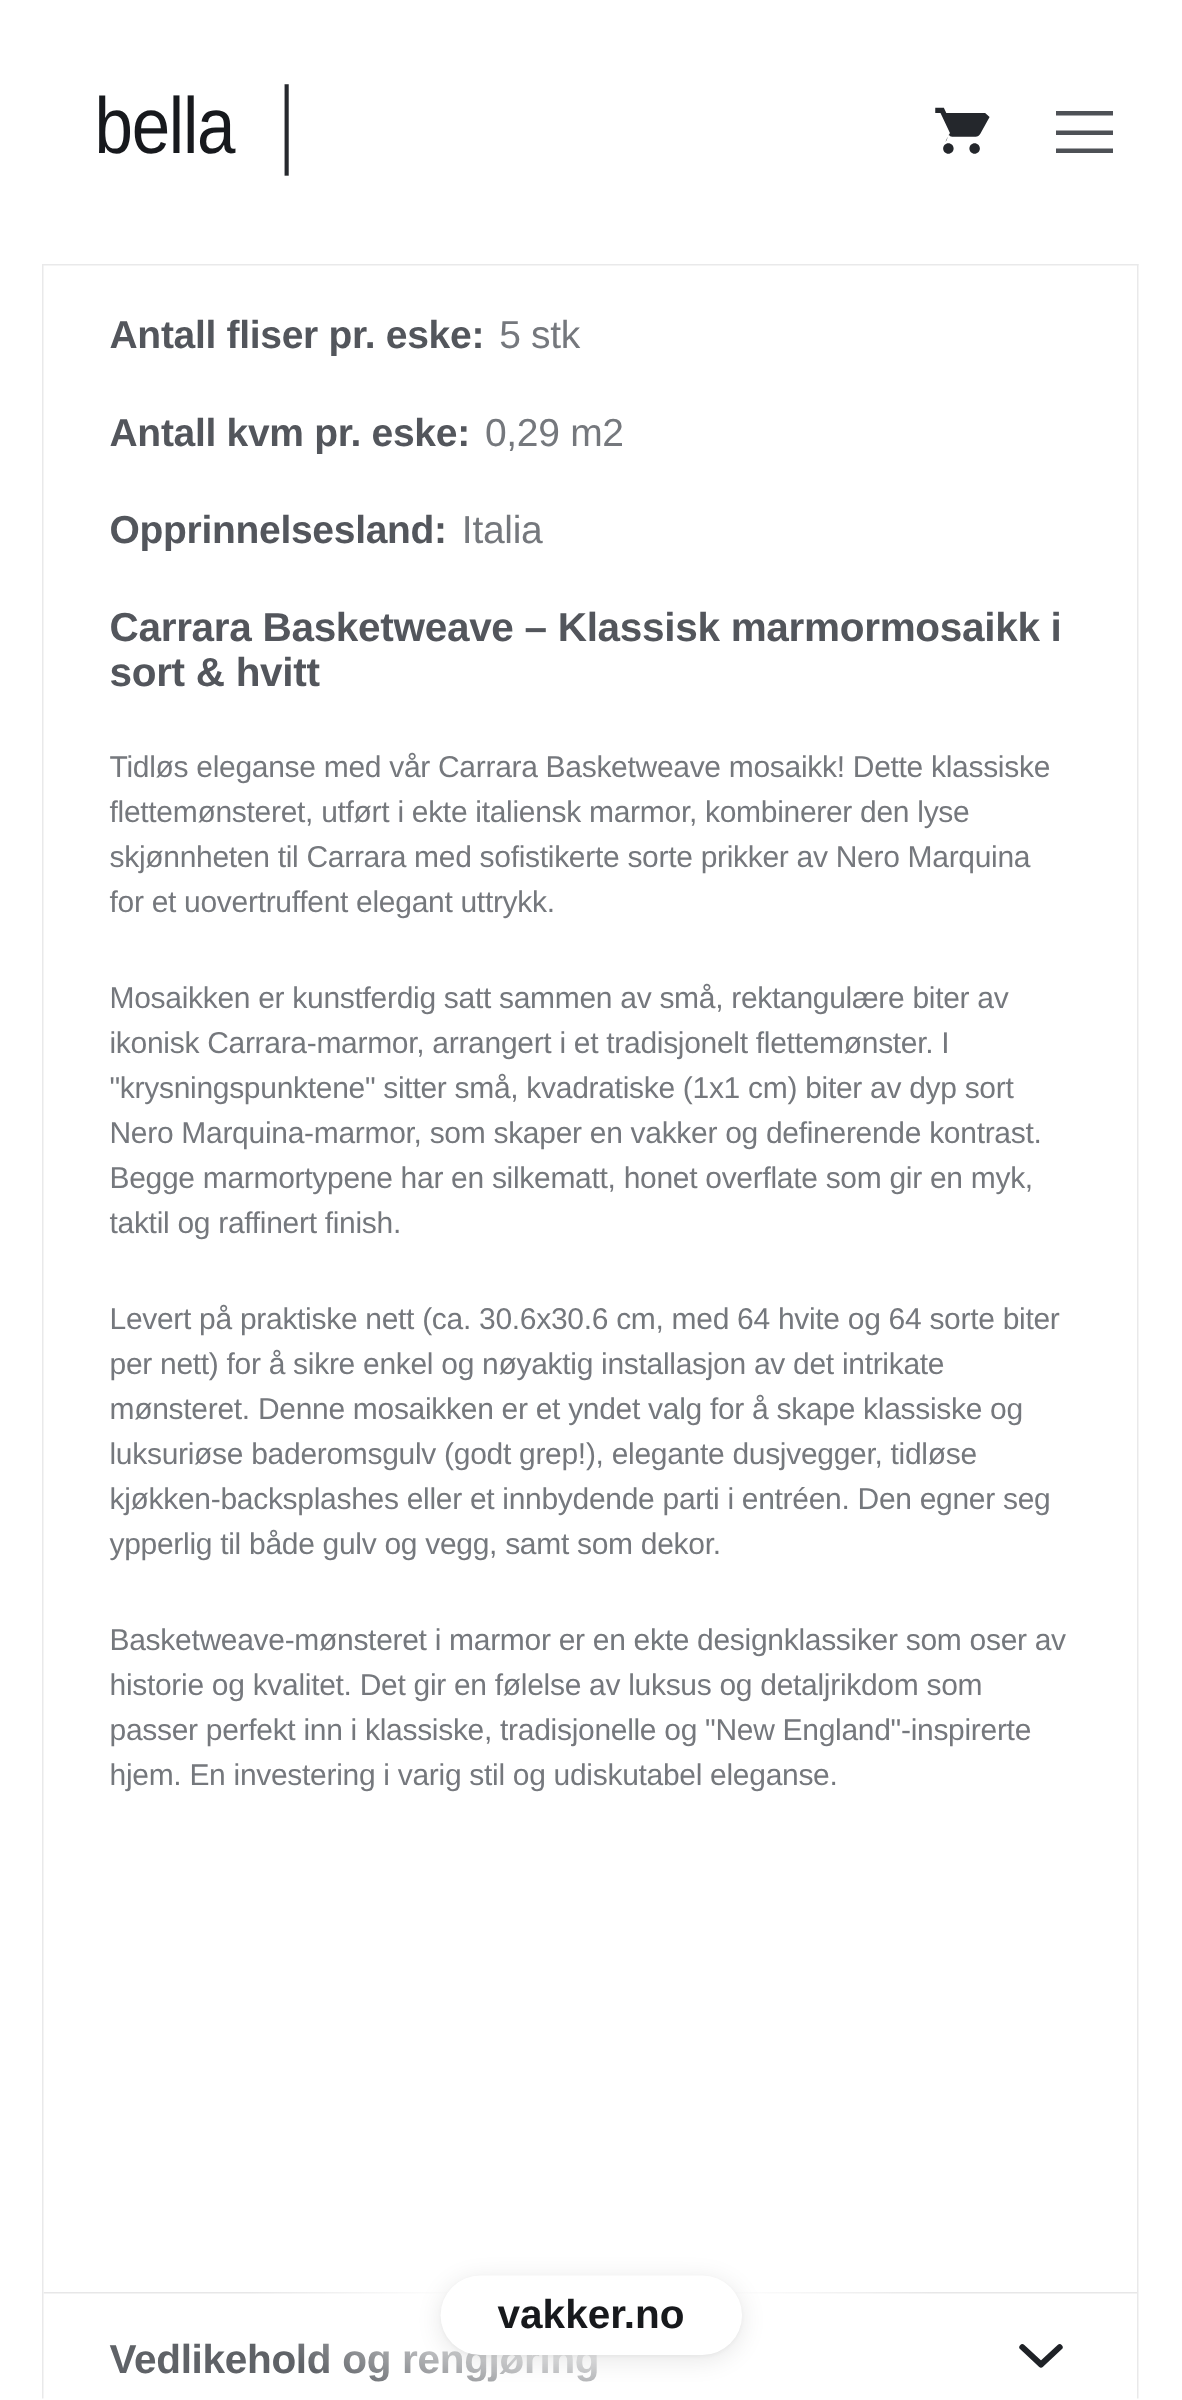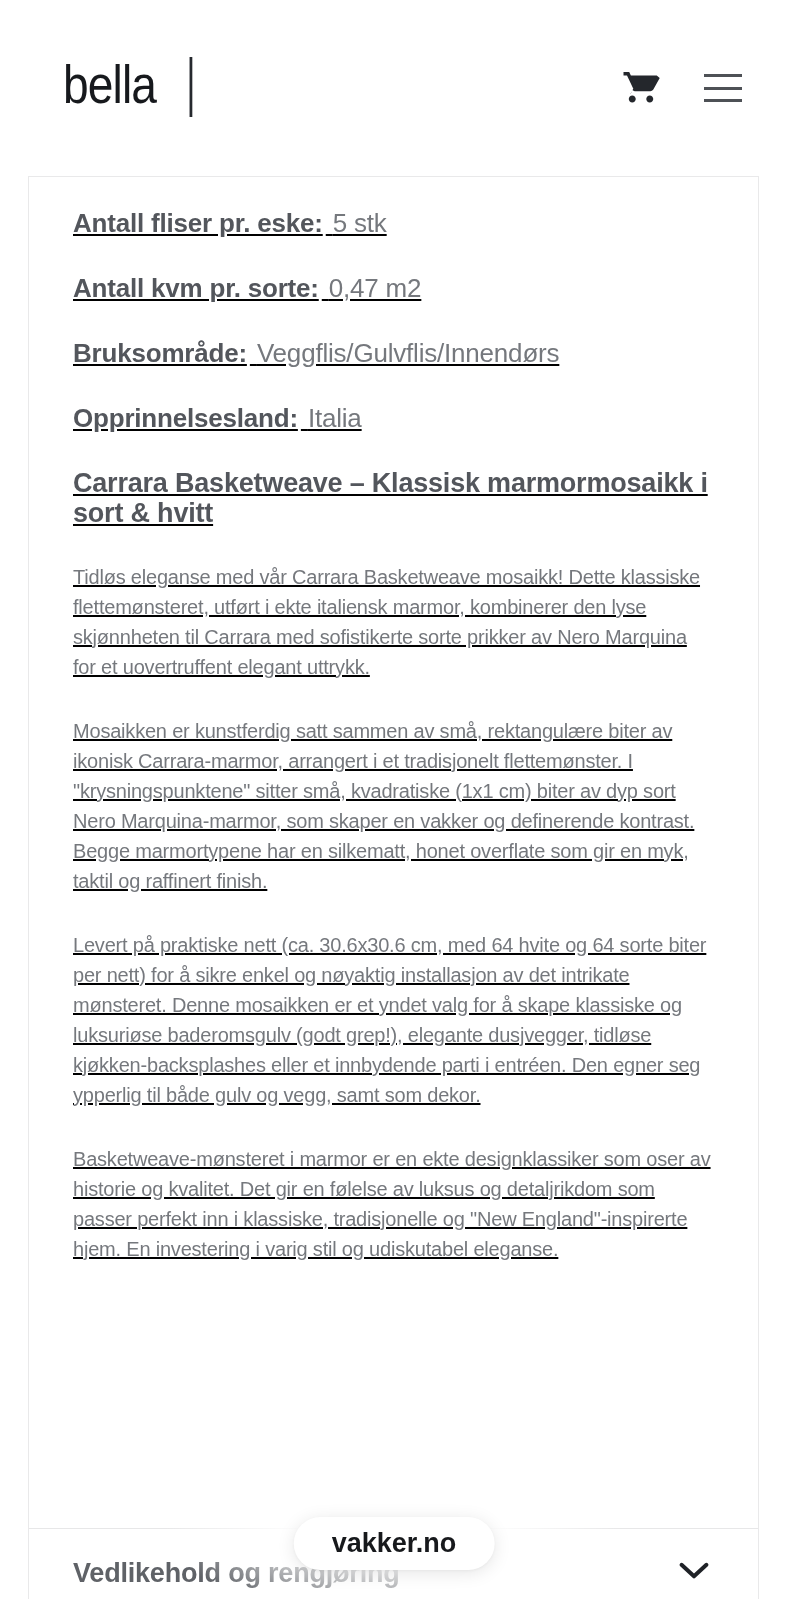--- a/index.html
+++ b/index.html
@@ -59,21 +59,21 @@
 
   
   .card {
     position: absolute; left: 28px; top: 176px;
     width: 731px; height: 1423px;
     box-sizing: border-box;
     background: #ffffff;
     border: 1px solid #e9e9ea; border-bottom: none;
     overflow: hidden;
   }
-  .card-inner { padding: 31px 44px 0 44px; text-decoration: underline; }
+  .card-inner { padding: 31px 44px 0 44px; }
 
   .spec {
     margin: 0 0 35px 0;
     font-size: 26px; line-height: 30px;
     color: #75787d; letter-spacing: -0.2px;
   }
   .spec b { color: #53565c; font-weight: 700; margin-right: 3px; }
 
   .product-title {
     margin: 0 0 34px 0;
@@ -149,26 +149,22 @@
 </div>
 
 <div class="card">
   <div class="card-inner">
 
     <p class="spec">
       <b>Antall fliser pr. eske:</b>
       <span>5 stk</span>
     </p>
     <p class="spec">
-      <b>Antall kvm pr. sorte:</b>
-      <span>0,47 m2</span>
-    </p>
-    <p class="spec">
-      <b>Bruksområde:</b>
-      <span>Veggflis/Gulvflis/Innendørs</span>
+      <b>Antall kvm pr. eske:</b>
+      <span>0,29 m2</span>
     </p>
     <p class="spec">
       <b>Opprinnelsesland:</b>
       <span>Italia</span>
     </p>
 
     <h2 class="product-title">Carrara Basketweave – Klassisk marmormosaikk i sort &amp; hvitt</h2>
 
     <p class="desc">Tidløs eleganse med vår Carrara Basketweave mosaikk! Dette klassiske flettemønsteret, utført i ekte italiensk marmor, kombinerer den lyse skjønnheten til Carrara med sofistikerte sorte prikker av Nero Marquina for et uovertruffent elegant uttrykk.</p>
     <p class="desc">Mosaikken er kunstferdig satt sammen av små, rektangulære biter av ikonisk Carrara-marmor, arrangert i et tradisjonelt flettemønster. I "krysningspunktene" sitter små, kvadratiske (1x1 cm) biter av dyp sort Nero Marquina-marmor, som skaper en vakker og definerende kontrast. Begge marmortypene har en silkematt, honet overflate som gir en myk, taktil og raffinert finish.</p>

